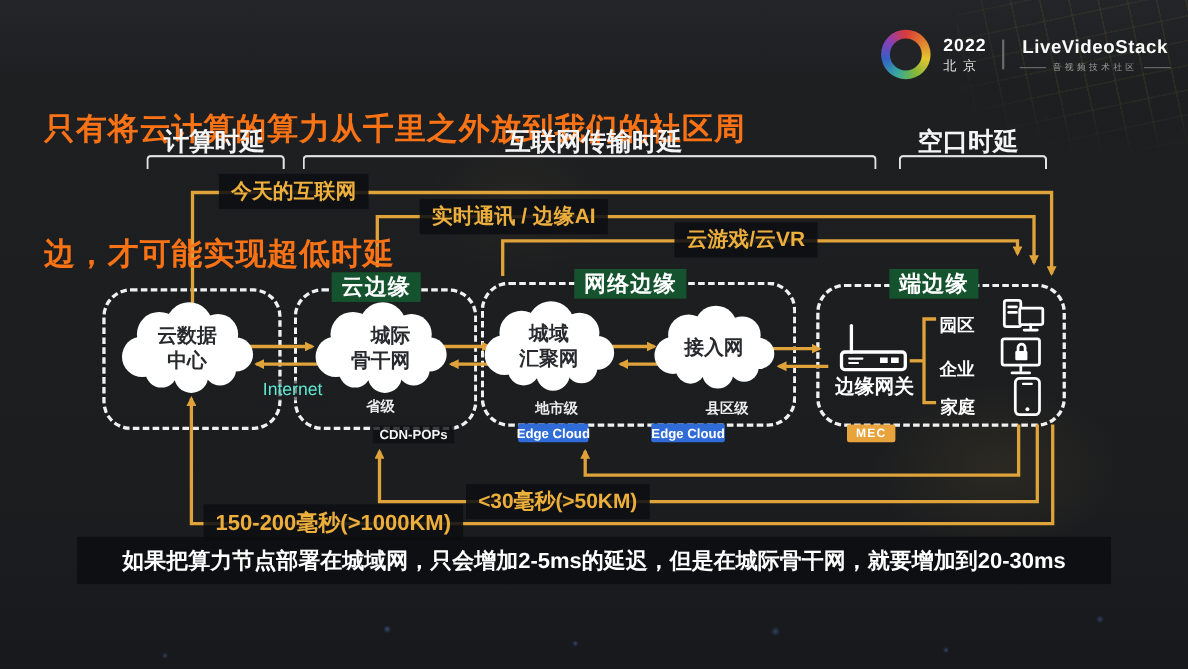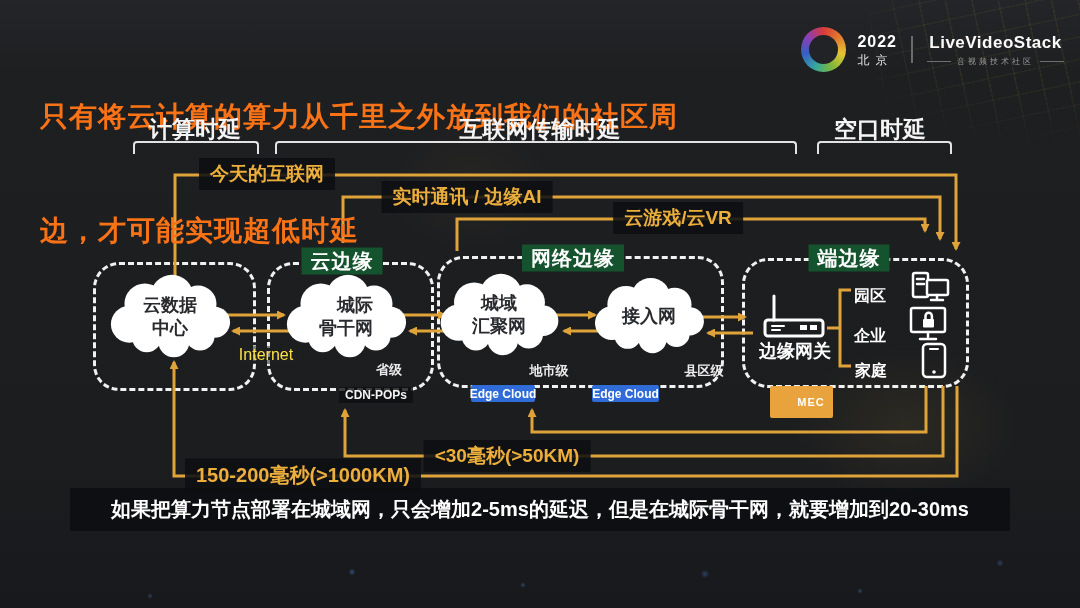--- a/index.html
+++ b/index.html
@@ -53,28 +53,28 @@
   .lines{position:absolute;left:0;top:0;z-index:4;pointer-events:none;}
   
   .chip{z-index:7;transform:translate(-50%,-50%);background:rgba(14,15,18,.88);
         color:#EDAF3C;font-weight:bold;padding:3px 11px;white-space:nowrap;}
   .f19{font-size:19px;} .f20{font-size:20px;}
   
   .cloud{position:absolute;z-index:5;}
   .ctext{z-index:6;transform:translate(-50%,-50%);color:#292a2e;font-weight:bold;
          font-size:18px;line-height:23px;text-align:center;white-space:pre;}
   .tier{z-index:6;transform:translateX(-50%);color:#ececec;font-size:13px;font-weight:600;
-        white-space:nowrap;margin-left:43px;}
+        white-space:nowrap;}
   .pop{z-index:6;transform:translateX(-50%);color:#f3f3f3;font-size:12px;font-weight:bold;
        background:rgba(14,15,18,.8);padding:1px 6px;white-space:nowrap;margin-left:34px;}
   .badge{z-index:6;color:#fff;font-weight:bold;font-size:12px;display:flex;align-items:center;
          justify-content:center;border-radius:2px;white-space:nowrap;}
   .b-blue{background:#2F6CD8;}
   .b-orange{background:#E8A33C;font-size:11px;letter-spacing:1px;}
-  .internet{z-index:6;transform:translate(-50%,-50%);color:#fde047;font-size:16px;
+  .internet{z-index:6;transform:translate(-50%,-50%);color:#5eead4;font-size:16px;
             background:rgba(30,31,33,.55);padding:0 4px;}
   .wlabel{z-index:6;transform:translate(-50%,-50%);color:#fff;font-weight:bold;white-space:nowrap;}
   .icon{position:absolute;z-index:6;}
   
   .footer{left:70px;top:488px;width:940px;height:43px;z-index:9;
           background:rgba(10,12,15,.8);display:flex;align-items:center;justify-content:center;
           color:#fff;font-weight:bold;font-size:20px;white-space:nowrap;}
 </style>
 </head>
 <body>
@@ -185,21 +185,21 @@
   <div class="abs ctext" style="left:346px;top:317px;text-align:right;"><span>城际</span><br><span>骨干网</span></div>
   <div class="abs ctext" style="left:499px;top:315px;"><span>城域</span><br><span>汇聚网</span></div>
   <div class="abs ctext" style="left:649px;top:316px;">接入网</div>
 
   <div class="abs tier" style="left:346px;top:361px;">省级</div>
   <div class="abs tier" style="left:506px;top:362px;">地市级</div>
   <div class="abs tier" style="left:661px;top:362px;">县区级</div>
   <div class="abs pop" style="left:342px;top:387px;">CDN-POPs</div>
   <div class="abs badge b-blue" style="left:471px;top:385px;width:64px;height:17px;">Edge Cloud</div>
   <div class="abs badge b-blue" style="left:592px;top:385px;width:67px;height:17px;">Edge Cloud</div>
-  <div class="abs badge b-orange" style="left:770px;top:386px;width:44px;height:32px;padding-left:19px;">MEC</div>
+  <div class="abs badge b-orange" style="left:770px;top:386px;width:44px;height:16px;">MEC</div>
   <div class="abs internet" style="left:266px;top:355px;">Internet</div>
 
   <svg class="icon" style="left:762px;top:293px;" width="64" height="46" viewBox="0 0 64 46">
     <g stroke="#fff" stroke-linecap="round" fill="none">
       <line x1="12" y1="3" x2="12" y2="27" stroke-width="3"></line>
       <rect x="3" y="27" width="58" height="16" rx="3" stroke-width="3"></rect>
       <line x1="10" y1="33" x2="22" y2="33" stroke-width="2"></line>
       <line x1="10" y1="37" x2="18" y2="37" stroke-width="2"></line>
     </g>
     <rect x="38" y="32" width="7" height="5" fill="#fff"></rect>

